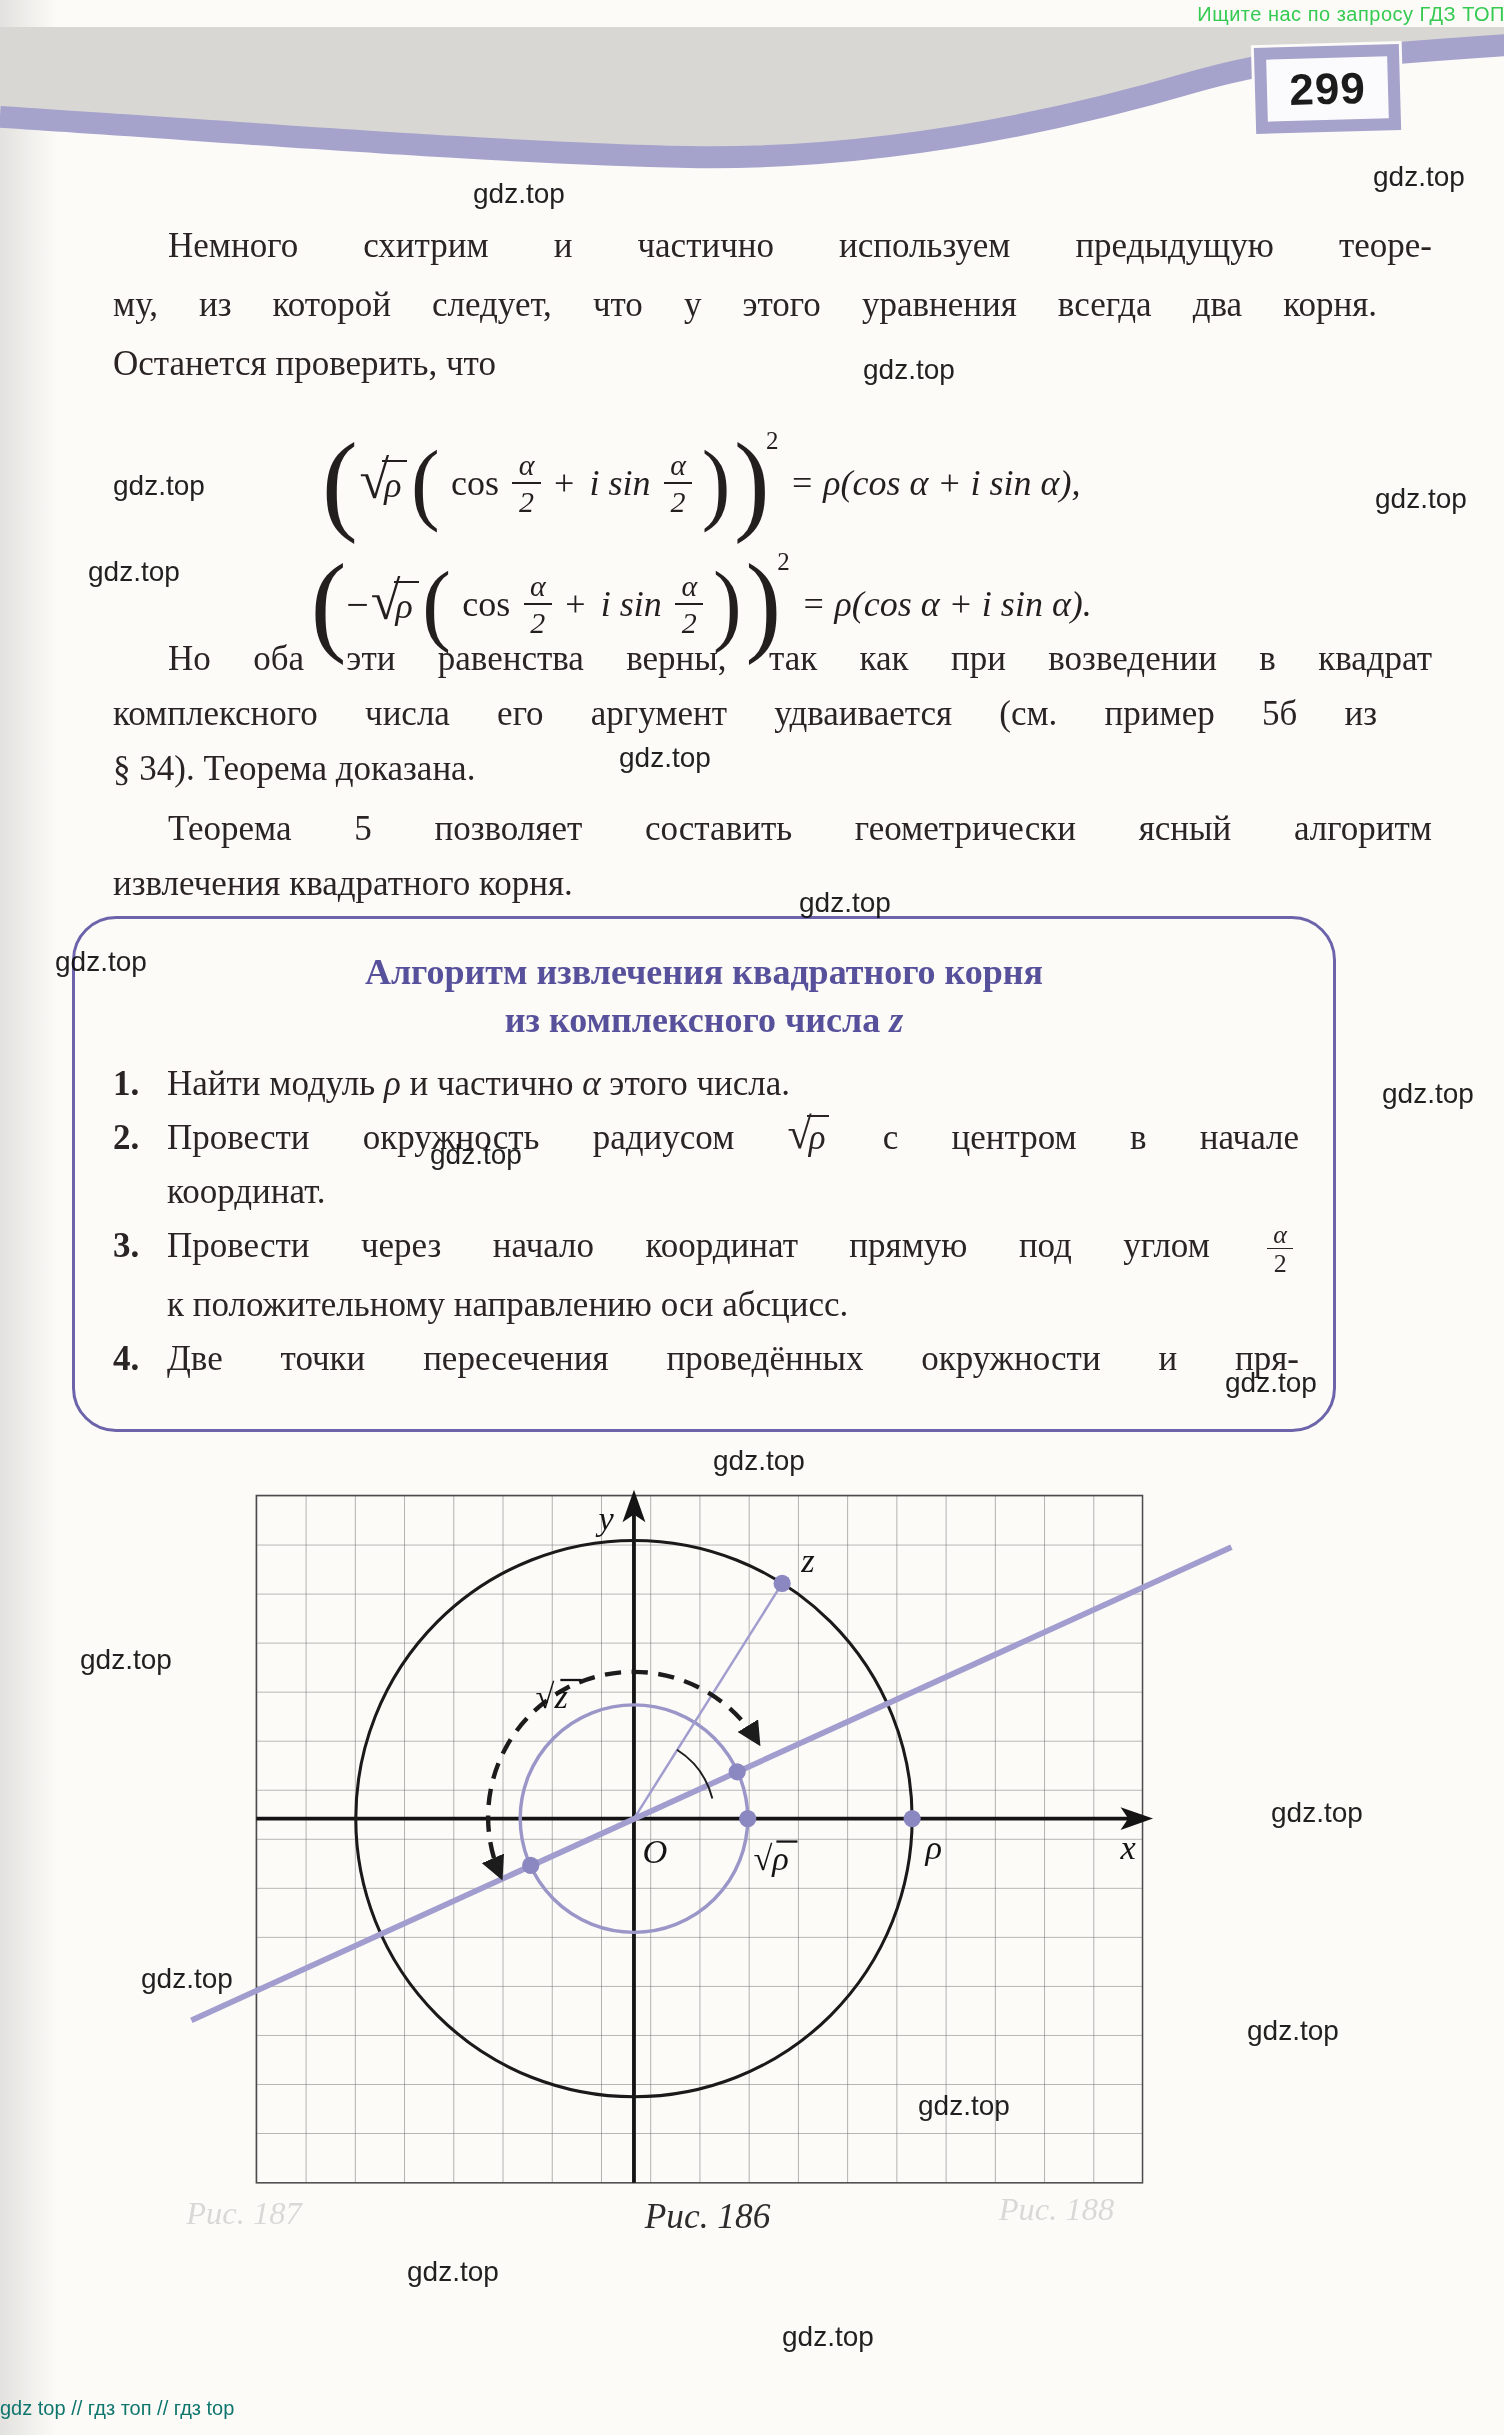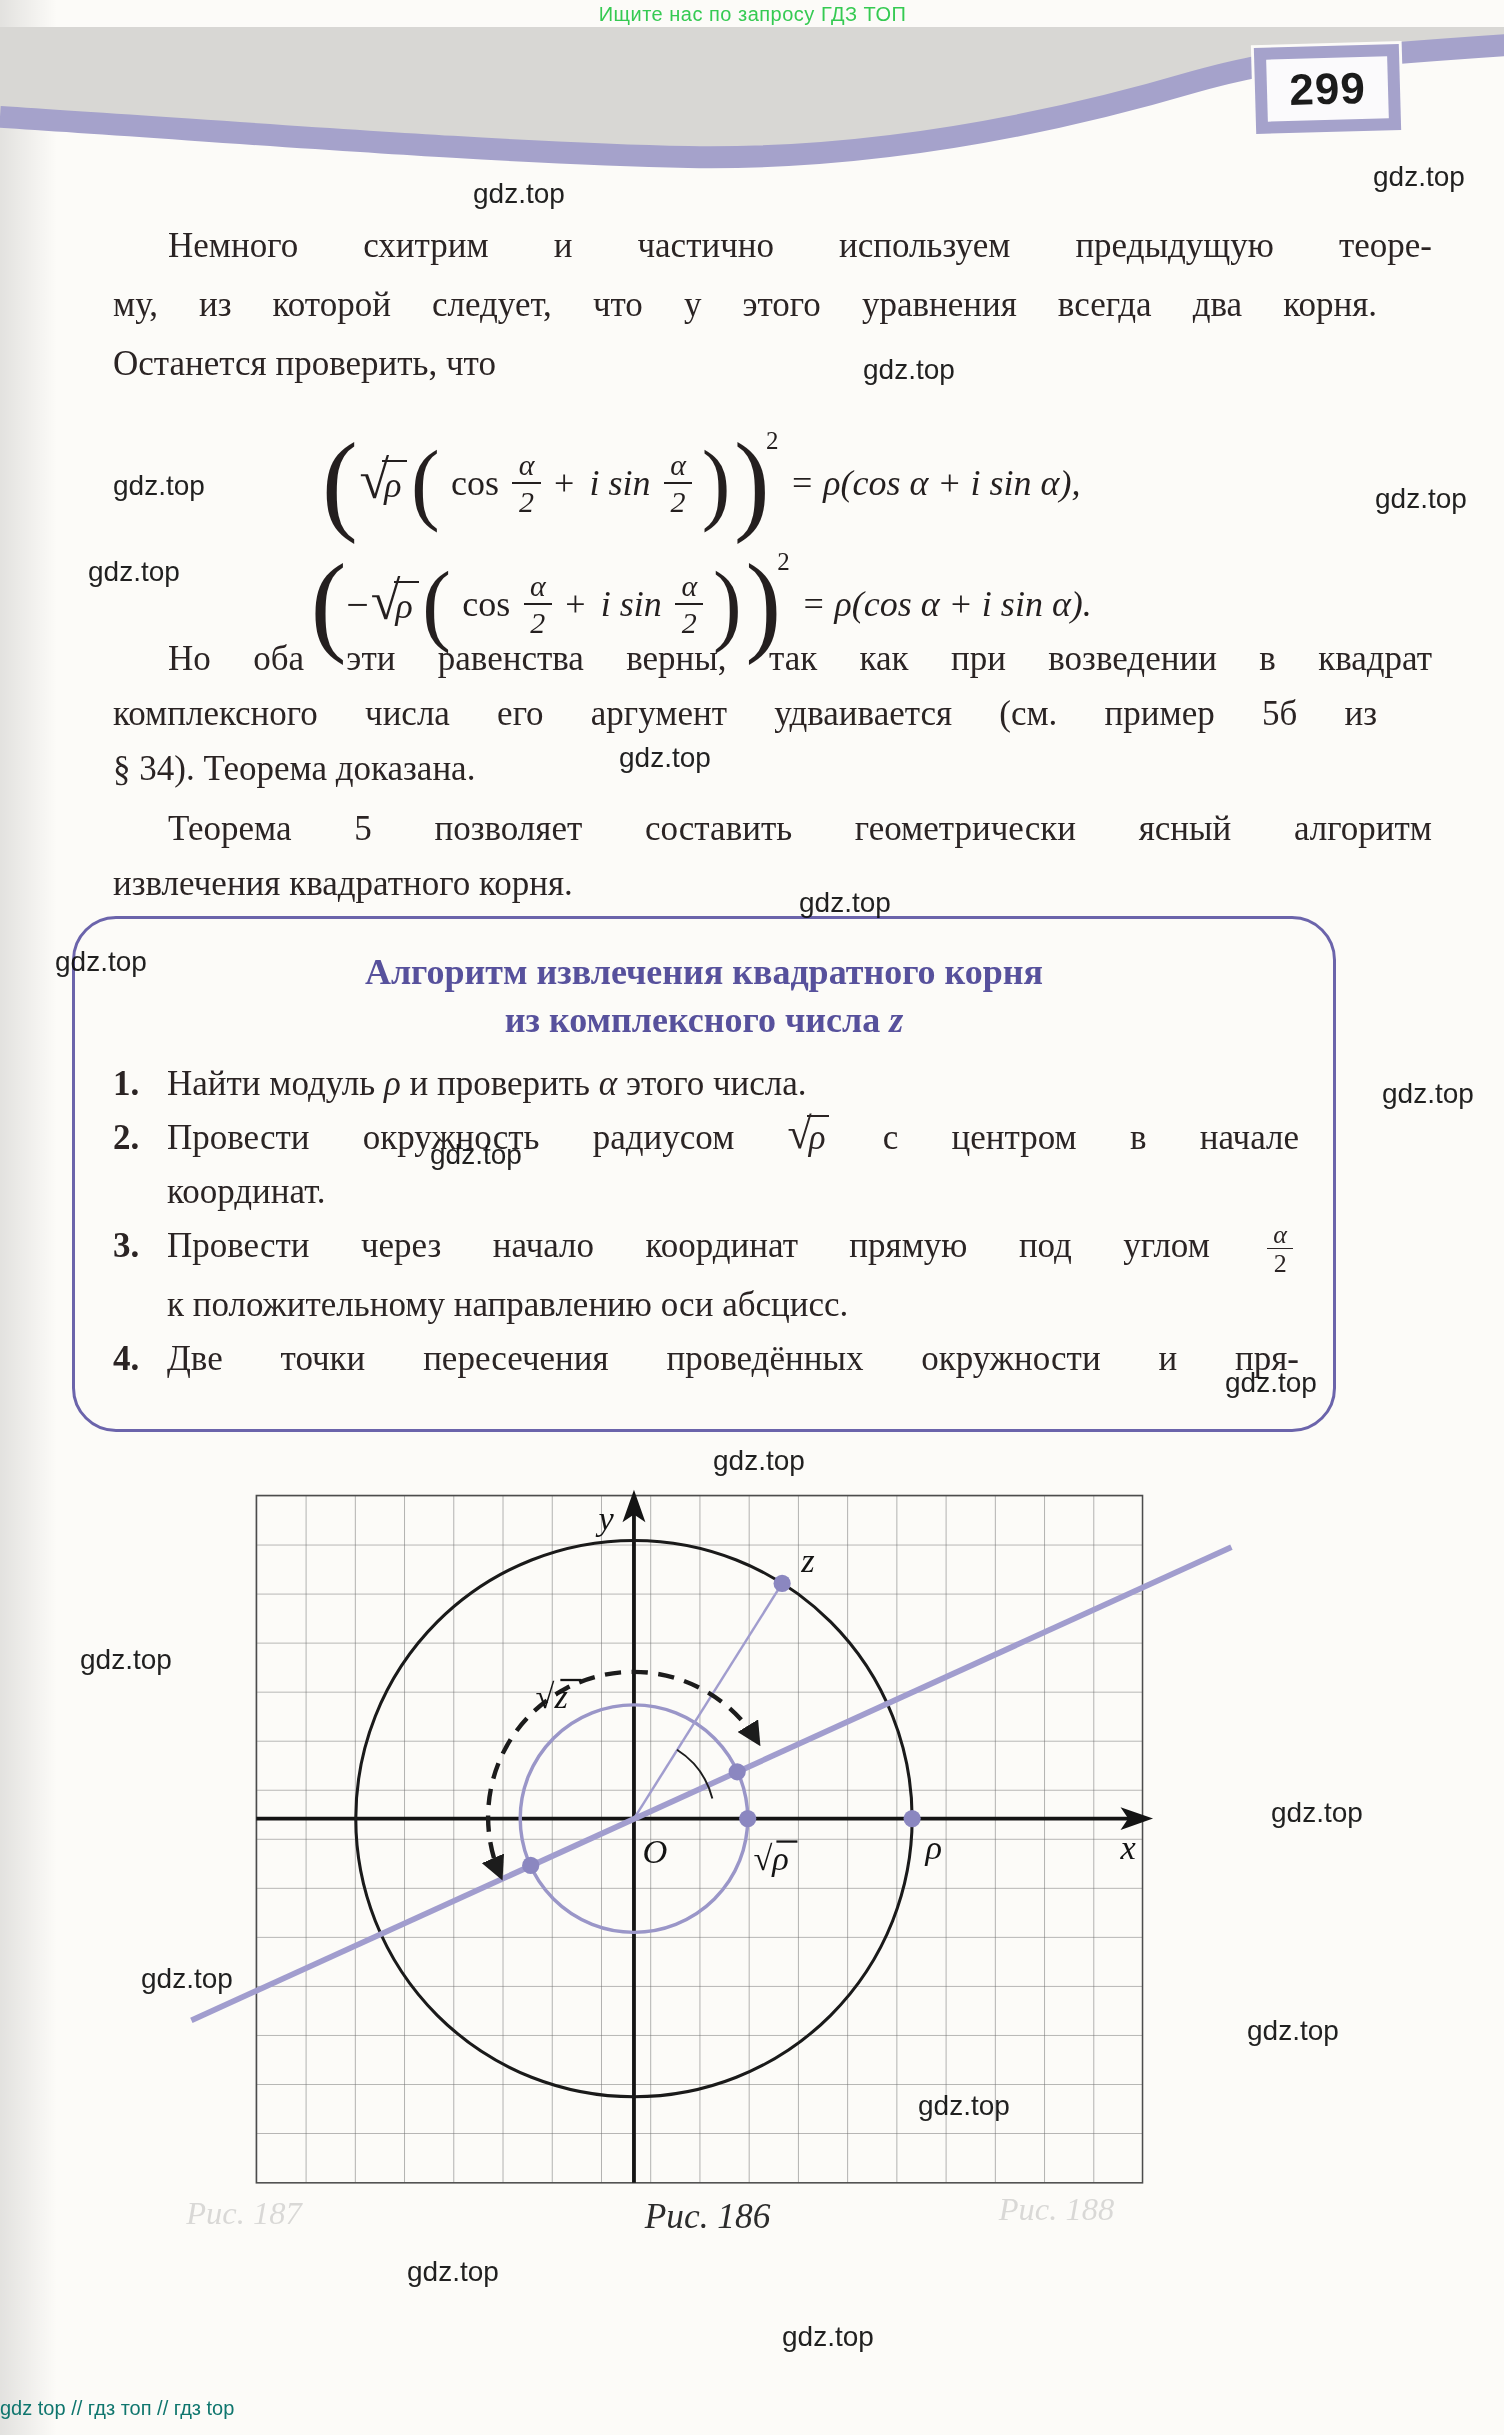--- a/index.html
+++ b/index.html
@@ -2,21 +2,21 @@
 <html><head>
 <meta charset="utf-8">
 <style>
   html,body{margin:0;padding:0;}
   body{font-family:"Liberation Serif","DejaVu Serif",serif;}
   .page{position:relative;width:1505px;height:2436px;background:#fcfbf8;overflow:hidden;}
   .page::before{content:"";position:absolute;left:0;top:0;bottom:0;width:57px;
     background:linear-gradient(90deg,rgba(0,0,0,.10),rgba(0,0,0,0));pointer-events:none;}
 
   
-  .promo{position:absolute;top:2.9px;left:0;width:100%;text-align:center;
+  .promo{position:absolute;top:2.9px;left:0;width:100%;text-align:right;
     font-family:"Liberation Sans",sans-serif;font-size:20px;color:#35ca52;letter-spacing:0.5px;}
 
   
   .banner{position:absolute;left:0;top:0;}
 
   
   .badge{position:absolute;left:1255px;top:46px;width:145px;height:86px;background:#a5a2cb;
     padding:0;transform:rotate(-1.6deg);box-shadow:0 0 0 2.9px #fcfbf8;}
   .badge-inner{position:absolute;left:12.4px;top:12.4px;right:12.4px;bottom:12.4px;background:#fbfafc;
     display:flex;align-items:center;justify-content:center;}
@@ -142,21 +142,21 @@
   <div class="tline" style="top:864px">извлечения квадратного корня.</div>
 
   <div class="algbox">
     <div class="algtitle">
       <div>Алгоритм извлечения квадратного корня</div>
       <div><span>из комплексного числа </span><span class="it">z</span></div>
     </div>
     <div class="items">
       <div class="item">
         <span class="inum">1.</span>
-        <div class="itx"><span>Найти модуль </span><span class="it">ρ</span><span> и проверить </span><span class="it">α</span><span> этого числа.</span></div>
+        <div class="itx"><span>Найти модуль </span><span class="it">ρ</span><span> и частично </span><span class="it">α</span><span> этого числа.</span></div>
       </div>
       <div class="item">
         <span class="inum">2.</span>
         <div class="itx">
           <div class="jline"><span>Провести окружность радиусом </span><span class="rad-s">√</span><span class="radicand-s">ρ</span><span> с центром в начале</span></div>
           <div>координат.</div>
         </div>
       </div>
       <div class="item">
         <span class="inum">3.</span>

